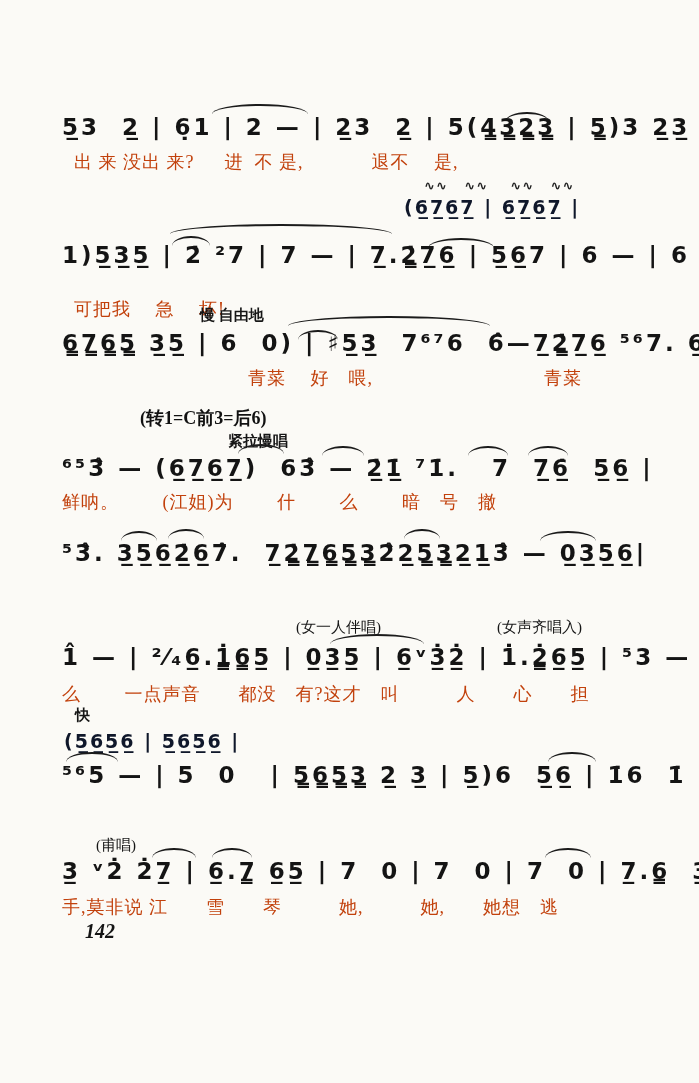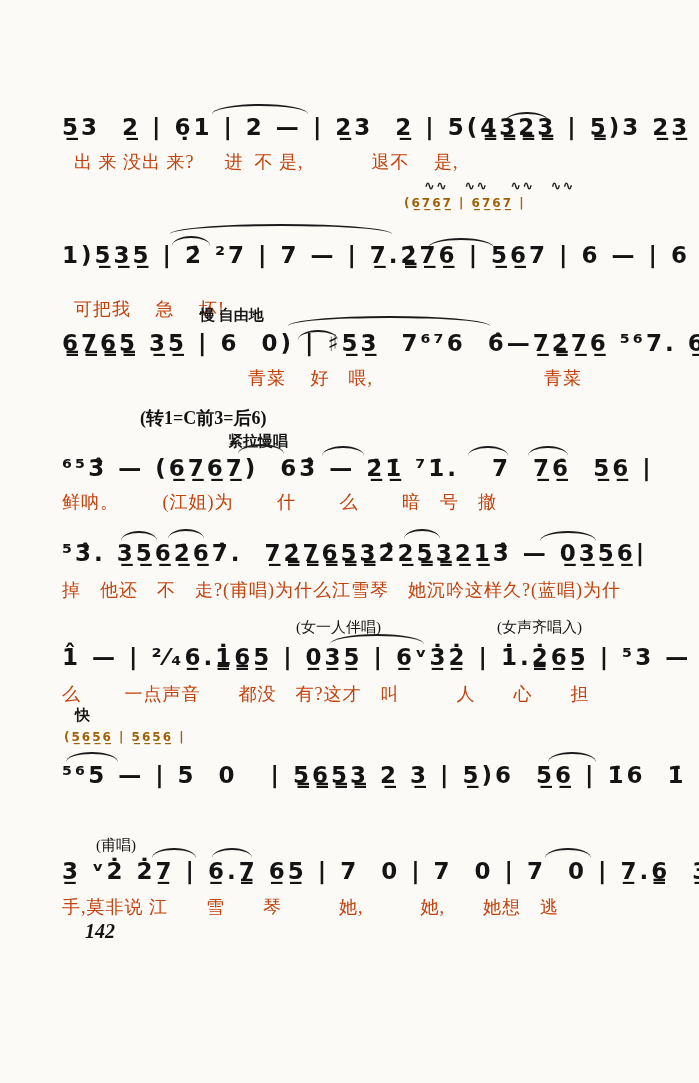--- a/index.html
+++ b/index.html
@@ -14,23 +14,23 @@
   }
   .abs{position:absolute;white-space:pre;}
   .notes{
     font-weight:bold;
     font-size:23px;
     letter-spacing:3px;
     color:#141414;
   }
   .small-notes{
     font-weight:bold;
-    font-size:12px;
+    font-size:19px;
     letter-spacing:2px;
-    color:#a16207;
+    color:#0f172a;
   }
   .lyrics{
     font-family:"Liberation Serif","DejaVu Serif",serif;
     font-size:18px;
     letter-spacing:1px;
     color:#c2410c;
   }
   .ann{
     font-family:"Liberation Serif","DejaVu Serif",serif;
     font-size:15px;
@@ -97,21 +97,20 @@
   <div class="abs header-ann" style="left:140px;top:406px;">(转1=C前3=后6)</div>
   <div class="abs tempo" style="left:228px;top:432px;">紧拉慢唱</div>
   <div class="abs notes" style="left:62px;top:455px;">⁶⁵3̂ — (6̲7̲6̲7̲)  63̂ — 2̲̇1̲̇ ⁷1̇.   7  7̲6̲̇  5̲6̲ |</div>
   <div class="abs lyrics" style="left:62px;top:490px;">鲜呐。　　 (江姐)为　　 什　　 么　　 暗　号　撤</div>
   <div class="slur" style="left:238px;top:444px;width:46px;"></div>
   <div class="slur" style="left:322px;top:446px;width:42px;"></div>
   <div class="slur" style="left:468px;top:446px;width:40px;"></div>
   <div class="slur" style="left:528px;top:446px;width:40px;"></div>
 
   <div class="abs notes" style="left:62px;top:540px;">⁵3̂. 3̲5̲6̲2̲̇6̲7̂.  7̲2̳̇7̳6̳5̳3̳2̂2̲5̳3̳2̲1̲3̂ — 0̲3̲5̲6̲|</div>
-  <div class="abs lyrics" style="left:62px;top:578px;">掉　他还　不　走?(甫唱)为什么江雪琴　她沉吟这样久?(蓝唱)为什</div>
   <div class="slur" style="left:121px;top:531px;width:36px;"></div>
   <div class="slur" style="left:168px;top:529px;width:36px;"></div>
   <div class="slur" style="left:404px;top:529px;width:36px;"></div>
   <div class="slur" style="left:540px;top:531px;width:56px;"></div>
 
   <div class="abs ann" style="left:296px;top:618px;">(女一人伴唱)</div>
   <div class="abs ann" style="left:497px;top:618px;">(女声齐唱入)</div>
   <div class="abs notes" style="left:62px;top:644px;">1̂ — | ²⁄₄6̲.1̳̇6̳5̲ | 0̲3̲5̲ | 6̲ᵛ3̲̇2̲̇ | 1̇.2̳̇6̲5̲ | ⁵3 — | 2   6 |</div>
   <div class="abs lyrics" style="left:62px;top:682px;">么　　 一点声音　　都没　有?这才　叫　　　人　　心　　担</div>
   <div class="slur" style="left:330px;top:634px;width:94px;"></div>

